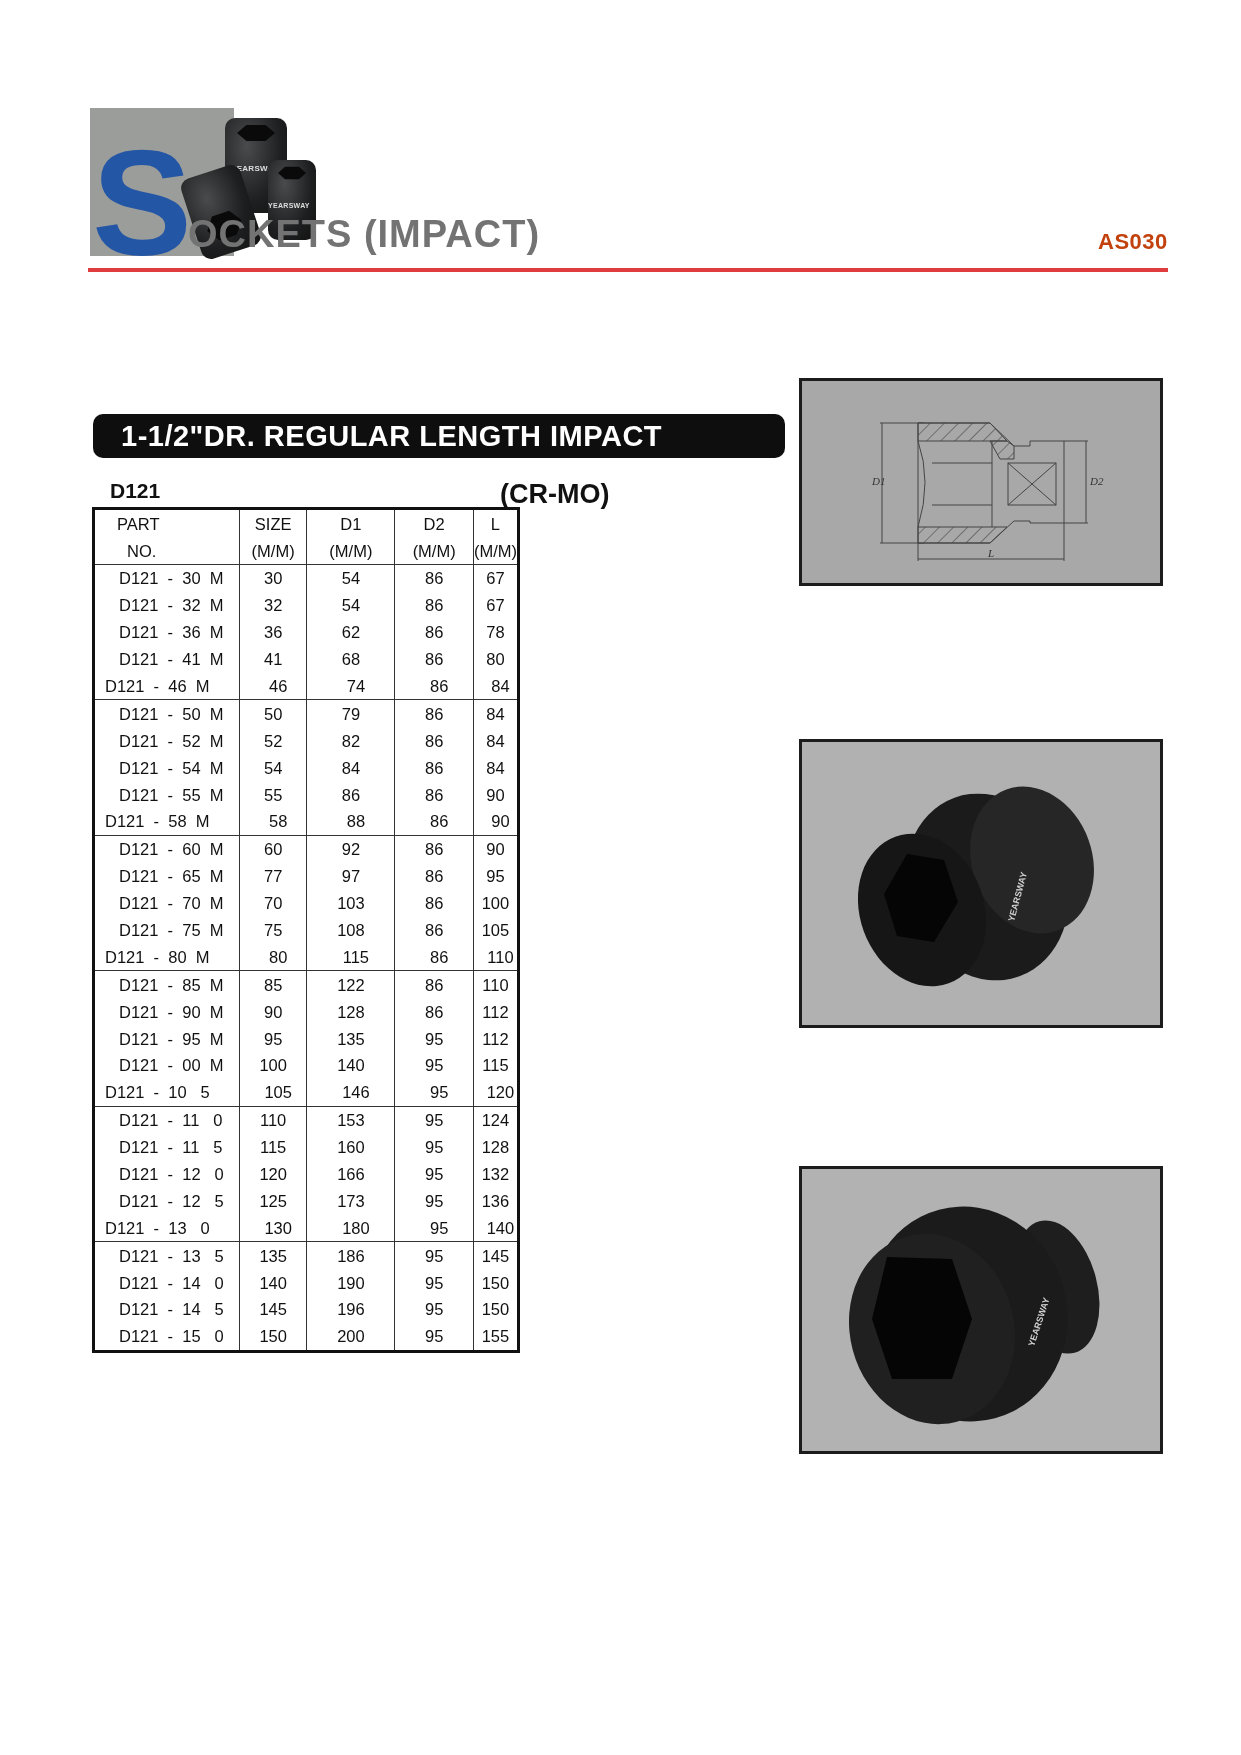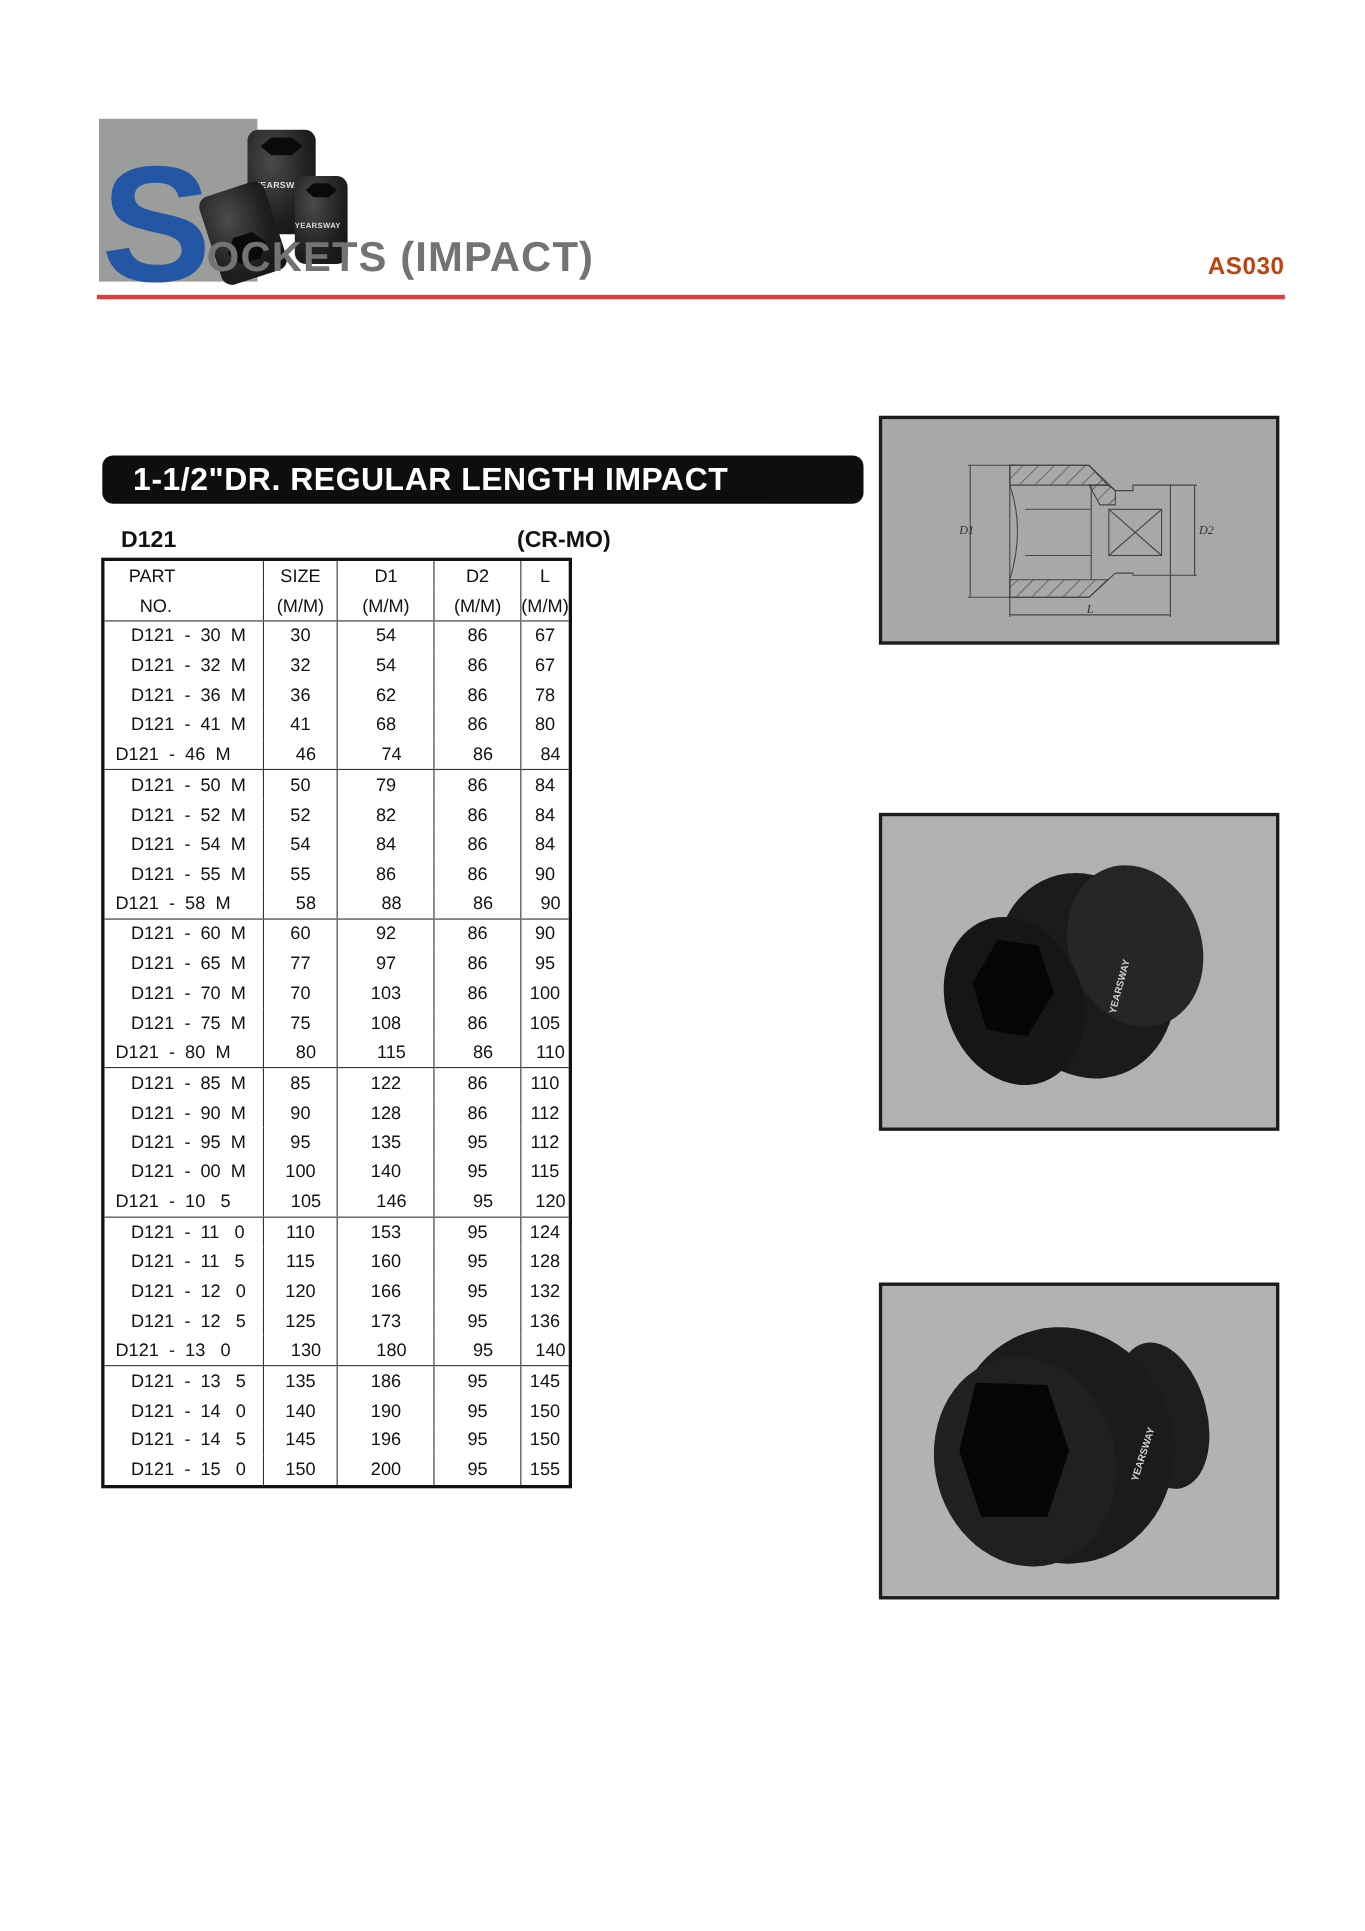--- a/index.html
+++ b/index.html
@@ -14,21 +14,21 @@
   .sock-label { position:absolute; color:#ddd; font-size:8px; font-weight:bold; letter-spacing:0.3px; }
   .big-s { left:92px; top:128px; font-size:150px; font-weight:bold; color:#2456a6; line-height:150px; letter-spacing:-2px; font-family:"Liberation Sans", sans-serif; }
   .title-rest { left:188px; top:214px; font-size:38px; font-weight:bold; color:#737373; line-height:40px; letter-spacing:1px; }
   .code { left:1098px; top:229px; font-size:22px; font-weight:bold; color:#c2410c; letter-spacing:0.5px; }
   .red-rule { left:88px; top:268px; width:1080px; height:4px; background:#e03b3f; }
 
   
   .banner { left:93px; top:414px; width:692px; height:44px; background:#0e0e0e; border-radius:10px; color:#fff;
             font-size:29px; font-weight:bold; line-height:44px; padding-left:28px; box-sizing:border-box; letter-spacing:0.5px; }
   .model { left:110px; top:479px; font-size:21px; font-weight:bold; }
-  .material { left:470px; top:479px; font-size:21px; font-weight:bold; }
+  .material { left:500px; top:479px; font-size:27px; font-weight:bold; }
 
   
   .tbl { left:92px; top:507px; width:428px; border:3px solid #111; box-sizing:border-box; }
   table { border-collapse:collapse; width:100%; font-size:16.5px; }
   th, td { padding:0; text-align:center; border-left:1.5px solid #333; }
   th:first-child, td:first-child { border-left:none; }
   thead th { font-weight:normal; height:27px; line-height:26px; }
   thead tr.h2 th { border-bottom:1.5px solid #333; }
   tbody td { height:26.9px; line-height:26px; }
   tbody tr.grp-end td { border-bottom:1.5px solid #333;padding-left:10px; }

